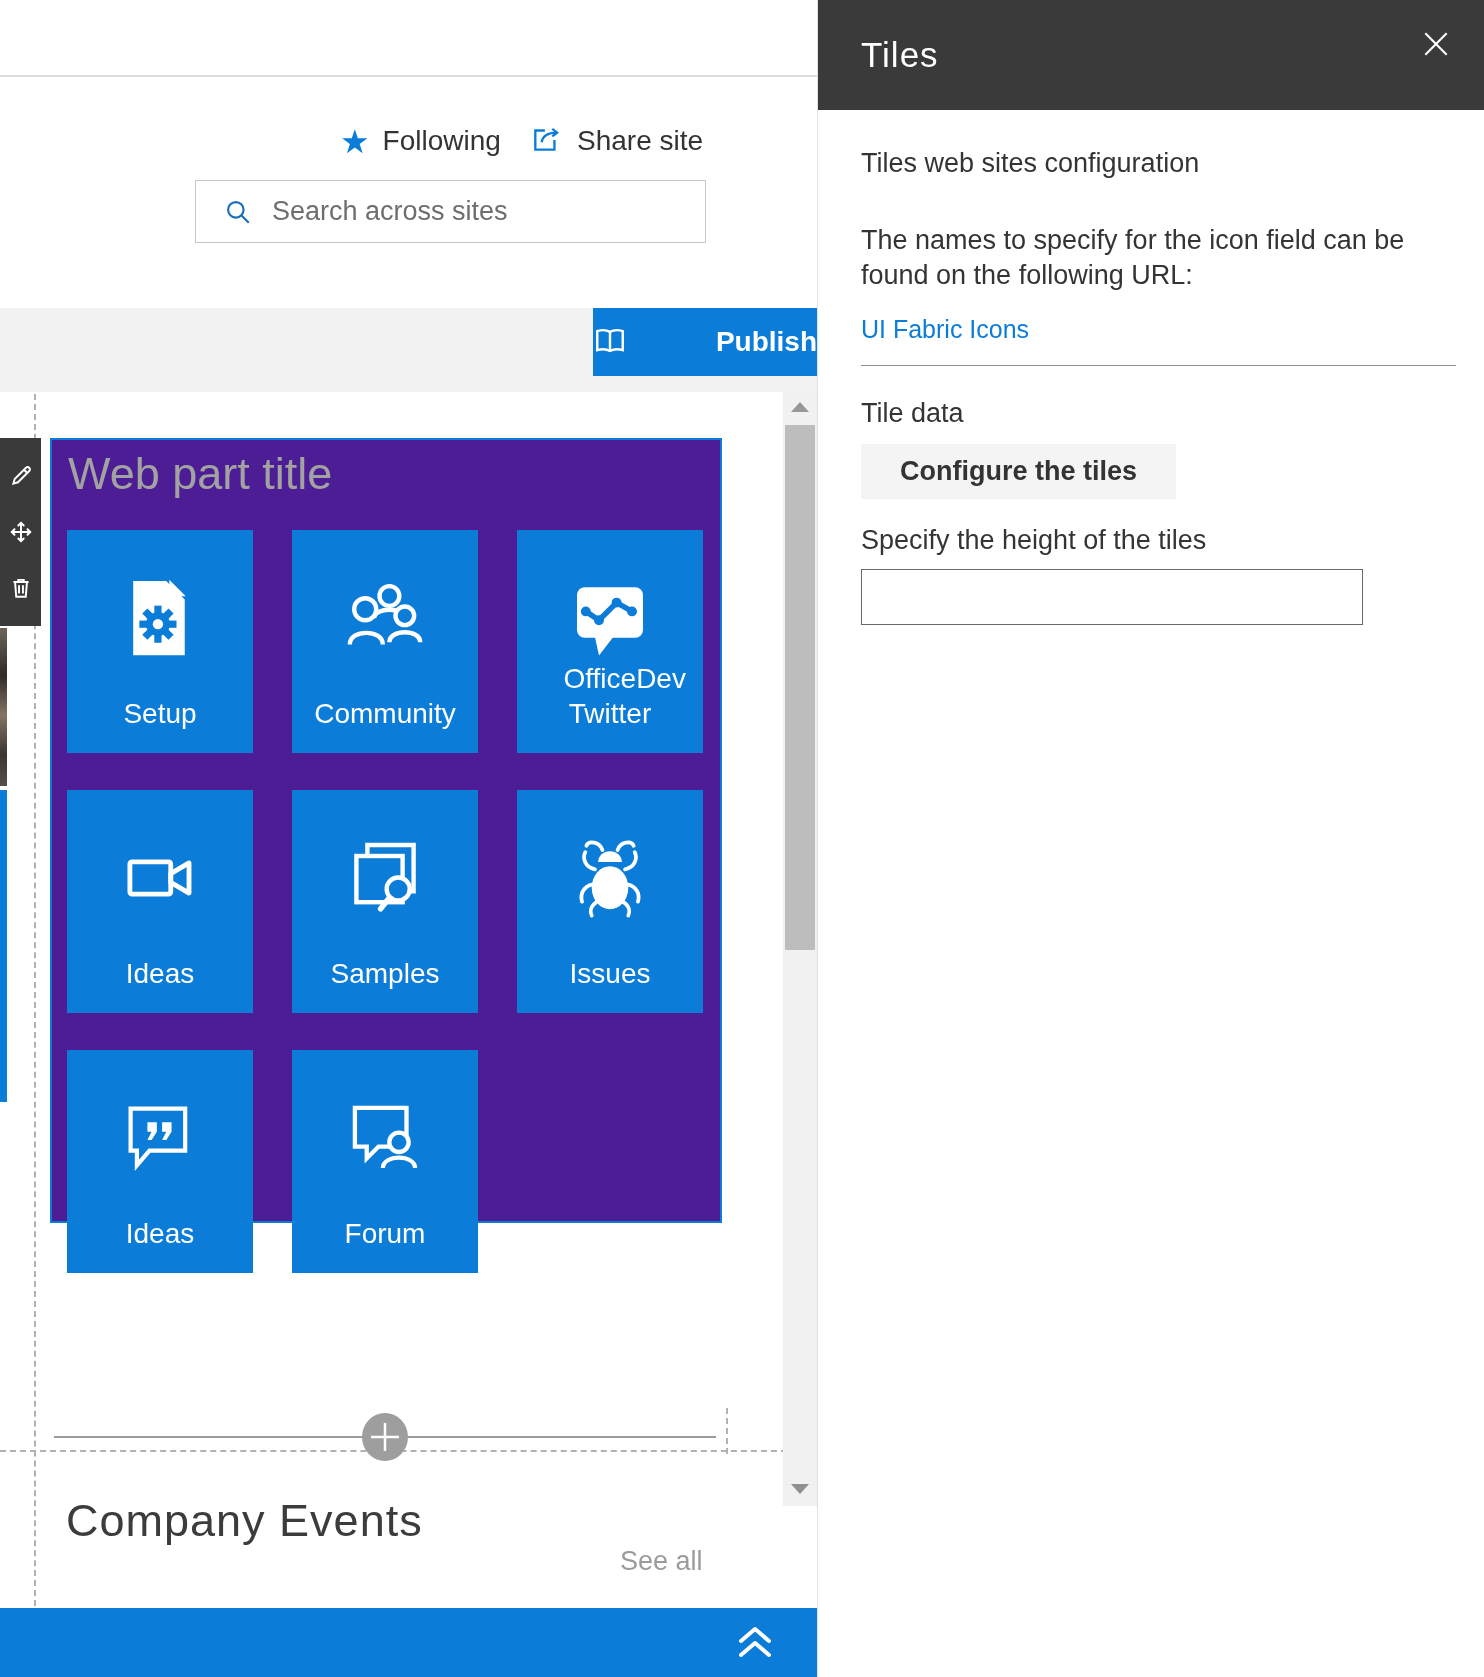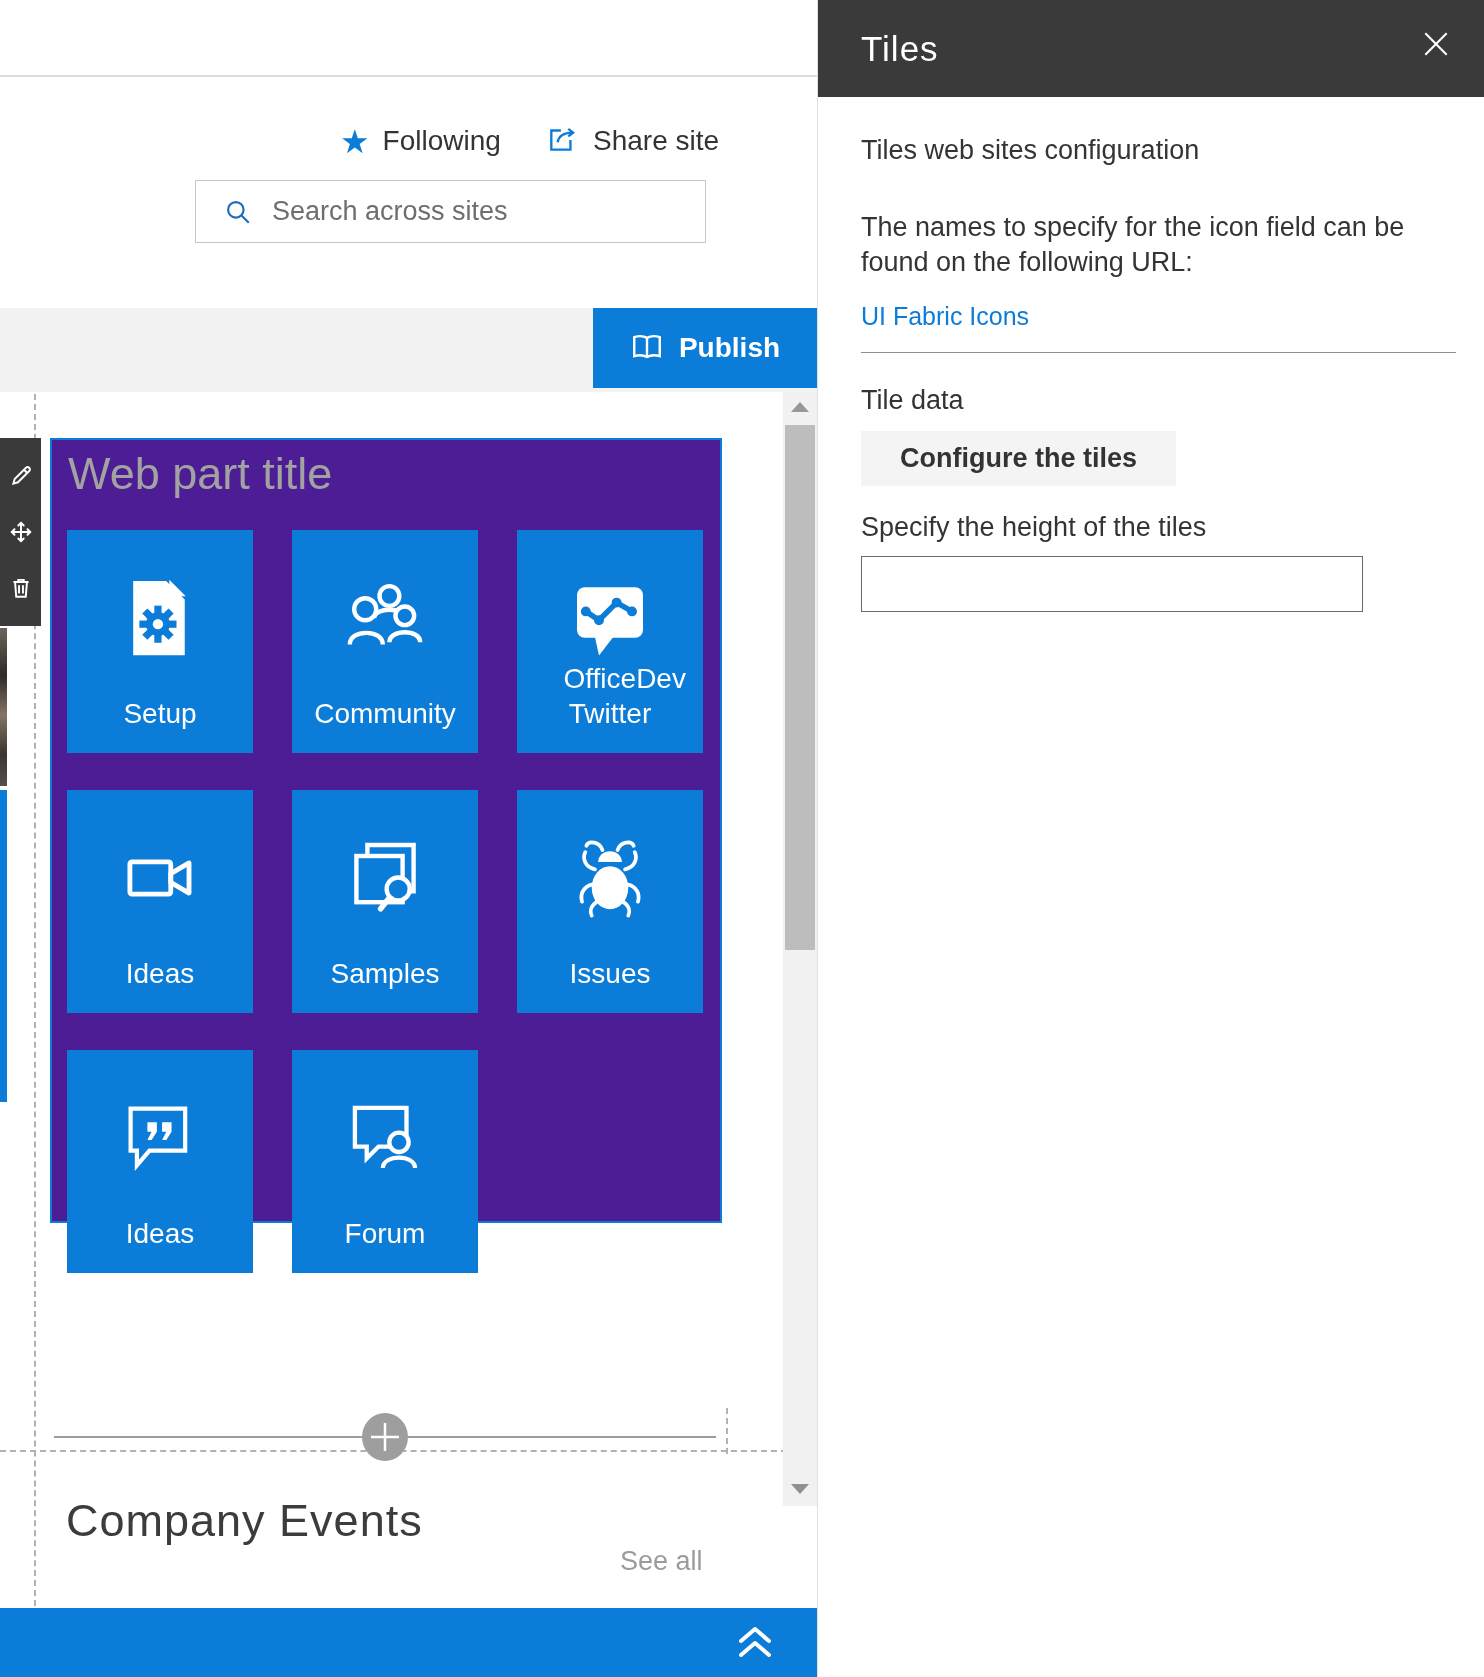--- a/index.html
+++ b/index.html
@@ -5,31 +5,31 @@
   * { margin:0; padding:0; box-sizing:border-box; }
   body { font-family:"Liberation Sans","DejaVu Sans",sans-serif; background:#fff; }
   .screen { position:relative; width:1484px; height:1677px; overflow:hidden; background:#fff; }
 
   
   .page { position:absolute; left:0; top:0; width:817px; height:1677px; background:#fff; }
   .topnav { position:absolute; left:0; top:0; width:817px; height:77px; background:#fff; border-bottom:2px solid #dedede; }
 
   .action-group { position:absolute; top:121px; display:flex; align-items:center; gap:13px; height:40px; cursor:pointer; }
   .action-following { left:340px; }
-  .action-share { left:546px;text-align:center; }
+  .action-share { left:530px;text-align:center; }
   .star-glyph { font-family:"DejaVu Sans",sans-serif; font-size:33px; color:#0b7cd8; line-height:1; }
   .action-label { font-size:28px; color:#333; }
 
   .searchbox { position:absolute; left:195px; top:180px; width:511px; height:63px; border:1px solid #c7c7c7; background:#fff; display:flex; align-items:center; }
   .searchbox svg { margin-left:28px; flex:none; }
   .search-input { border:none; outline:none; font-size:27px; color:#444; margin-left:20px; width:400px; font-family:inherit; background:transparent; }
   .search-input::placeholder { color:#6e6e6e; opacity:1; }
 
   .command-band { position:absolute; left:0; top:308px; width:817px; height:84px; background:#f2f2f2; }
-  .publish-btn { position:absolute; left:593px; top:308px; width:224px; height:80px; background:#0b7cd8; border:none; display:flex; align-items:center; justify-content:center; gap:15px; cursor:pointer; }
+  .publish-btn { position:absolute; left:593px; top:308px; width:224px; height:68px; background:#0b7cd8; border:none; display:flex; align-items:center; justify-content:space-between; gap:15px; cursor:pointer; }
   .publish-label { color:#fff; font-size:28px; font-weight:700; }
 
   .dash-v-left  { position:absolute; left:34px; top:394px; height:1212px; width:0; border-left:2px dashed #b1b1b1; }
   .dash-v-right { position:absolute; left:726px; top:1408px; height:46px; width:0; border-left:2px dashed #b1b1b1; }
   .dash-h { position:absolute; left:0; top:1450px; width:817px; height:0; border-top:2px dashed #b1b1b1; }
 
   .edit-toolbar { position:absolute; left:0; top:438px; width:41px; height:188px; background:#3a3a3a; display:flex; flex-direction:column; align-items:center; justify-content:space-around; padding:10px 0; }
   .edit-toolbar .tbtn { width:26px; height:26px; display:flex; align-items:center; justify-content:center; cursor:pointer; }
 
   .photo-strip { position:absolute; left:0; top:628px; width:7px; height:158px;
@@ -56,21 +56,21 @@
   .bluebar .chev { position:absolute; left:733px; top:13px; cursor:pointer; }
 
   
   .scrollbar { position:absolute; left:783px; top:392px; width:34px; height:1114px; background:#f1f1f1; }
   .sb-up { position:absolute; top:10px; left:8px; width:0; height:0; border-left:9px solid transparent; border-right:9px solid transparent; border-bottom:10px solid #989898; cursor:pointer; }
   .sb-down { position:absolute; bottom:12px; left:8px; width:0; height:0; border-left:9px solid transparent; border-right:9px solid transparent; border-top:10px solid #8f8f8f; cursor:pointer; }
   .sb-thumb { position:absolute; top:33px; left:2px; width:30px; height:525px; background:#bdbdbd; cursor:grab; }
 
   
   .panel { position:absolute; left:817px; top:0; width:667px; height:1677px; background:#fff; border-left:1px solid #e2e2e2; }
-  .panel-header { position:relative; height:97px; background:#3a3a3a; display:flex; align-items:center; padding-left:43px; }
+  .panel-header { position:relative; height:110px; background:#3a3a3a; display:flex; align-items:center; padding-left:43px; }
   .panel-title { color:#fff; font-size:35px; font-weight:400; letter-spacing:1px; }
   .panel-close { position:absolute; right:30px; top:27px; width:36px; height:36px; background:transparent; border:none; cursor:pointer; padding:0; }
 
   .panel-body { padding:0 28px 0 43px; position:relative; }
   .panel-subtitle { margin-top:38px; font-size:27px; color:#343434; }
   .panel-desc { margin-top:44px; font-size:27px; line-height:35px; color:#343434; width:555px; }
   .panel-link { display:inline-block; margin-top:22px; font-size:25px; color:#0b7cd8; text-decoration:none; cursor:pointer; }
   .panel-divider { margin-top:21px; border:none; border-top:1px solid #8f8f8f; width:100%; }
   .tile-data-label { margin-top:32px; font-size:27px; color:#343434; }
   .configure-btn { display:block; margin-top:15px; width:315px; height:55px; background:#f4f4f4; border:none; font-family:inherit; font-size:27px; font-weight:700; color:#333; cursor:pointer; }

